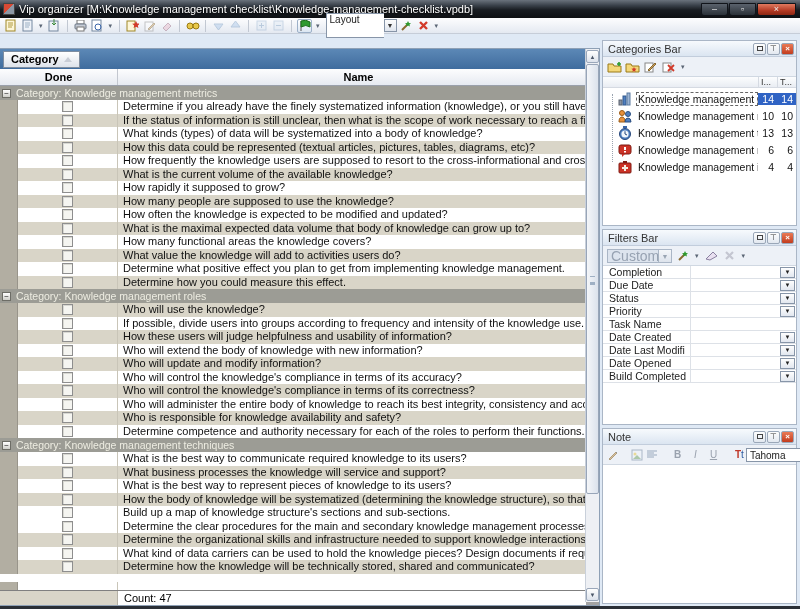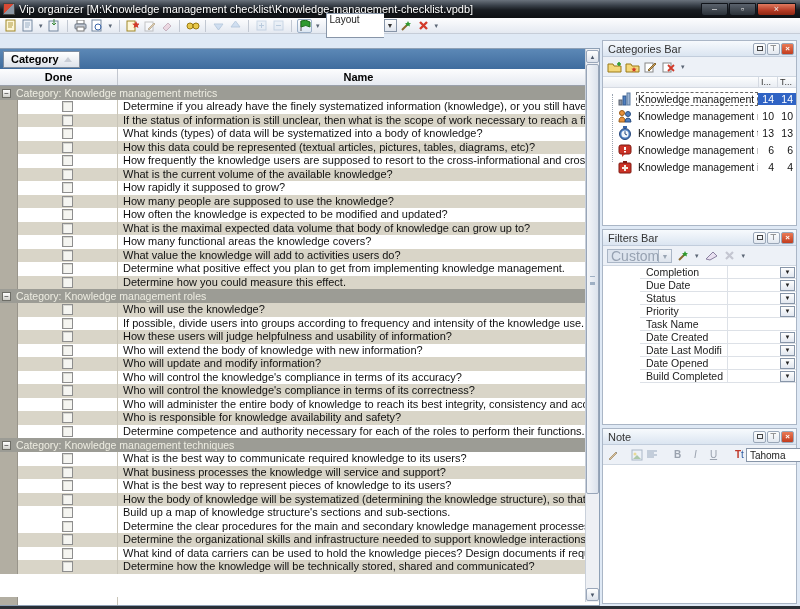--- a/index.html
+++ b/index.html
@@ -108,21 +108,21 @@
   .catitem .cnum { width:19px; flex:none; text-align:right; padding-right:3px; font-size:10.5px; color:#111; }
   .catitem.selected .clabel { outline:1px dashed #666; outline-offset:-1px; }
   .catitem.selected .cnum { background:#2f63c4; color:#fff; }
 
   
   .panel-filters { height:196px; flex:none; }
   .fcombo { display:flex; align-items:center; }
   .fcombo .fcbox { width:52px; height:14px; background:#dde4ee; border:1px solid #aab6c6; color:#97a2b2; font-size:14px; padding:0 3px; line-height:13px; }
   .fcombo .fcbtn { width:13px; height:14px; background:linear-gradient(#f4f6f9,#dde3ec); border:1px solid #aab6c6; border-left:none;
     font-size:7px; color:#9aa5b3; text-align:center; line-height:13px; }
-  .frows { flex:1;margin-left:37px; }
+  .frows { flex:1; }
   .frow { height:13px; display:flex; align-items:center; border-bottom:1px solid #dde1e7; }
   .frow .flabel { width:88px; flex:none; padding-left:6px; border-right:1px solid #dde1e7; color:#222; font-size:10.5px;
     white-space:nowrap; overflow:hidden; line-height:12px; }
   .frow .fvalue { flex:1; }
   .frow .fdrop { width:15px; height:11px; margin-right:1px; background:linear-gradient(#fefefe,#e2e7ef); border:1px solid #8795a8;
     font-size:6px; color:#222; display:flex; align-items:center; justify-content:center; }
 
   
   .panel-note { flex:1; }
   .ntool-btn { min-width:15px; height:14px; display:flex; align-items:center; justify-content:center; }
@@ -518,20 +518,24 @@
             <span class="donecell">
               <span class="checkbox"></span>
             </span>
             <span class="namecell">Determine how the knowledge will be technically stored, shared and communicated?</span>
           </div>
         </div>
       <div class="sliver">
           <span class="strip"></span>
           <span class="donecell" style="border-right:1px solid #c9c5b8;"></span>
         </div>
+      <div class="countrow">
+        <span class="cleft"></span>
+        <span class="ctext">Count: 47</span>
+      </div>
       <div class="vscroll">
         <span class="sarrow up">▲</span>
         <span class="sthumb"></span>
         <span class="sarrow down">▼</span>
       </div>
     </div>
 
     <div class="sidebar">
 
       <div class="panel panel-cats">

